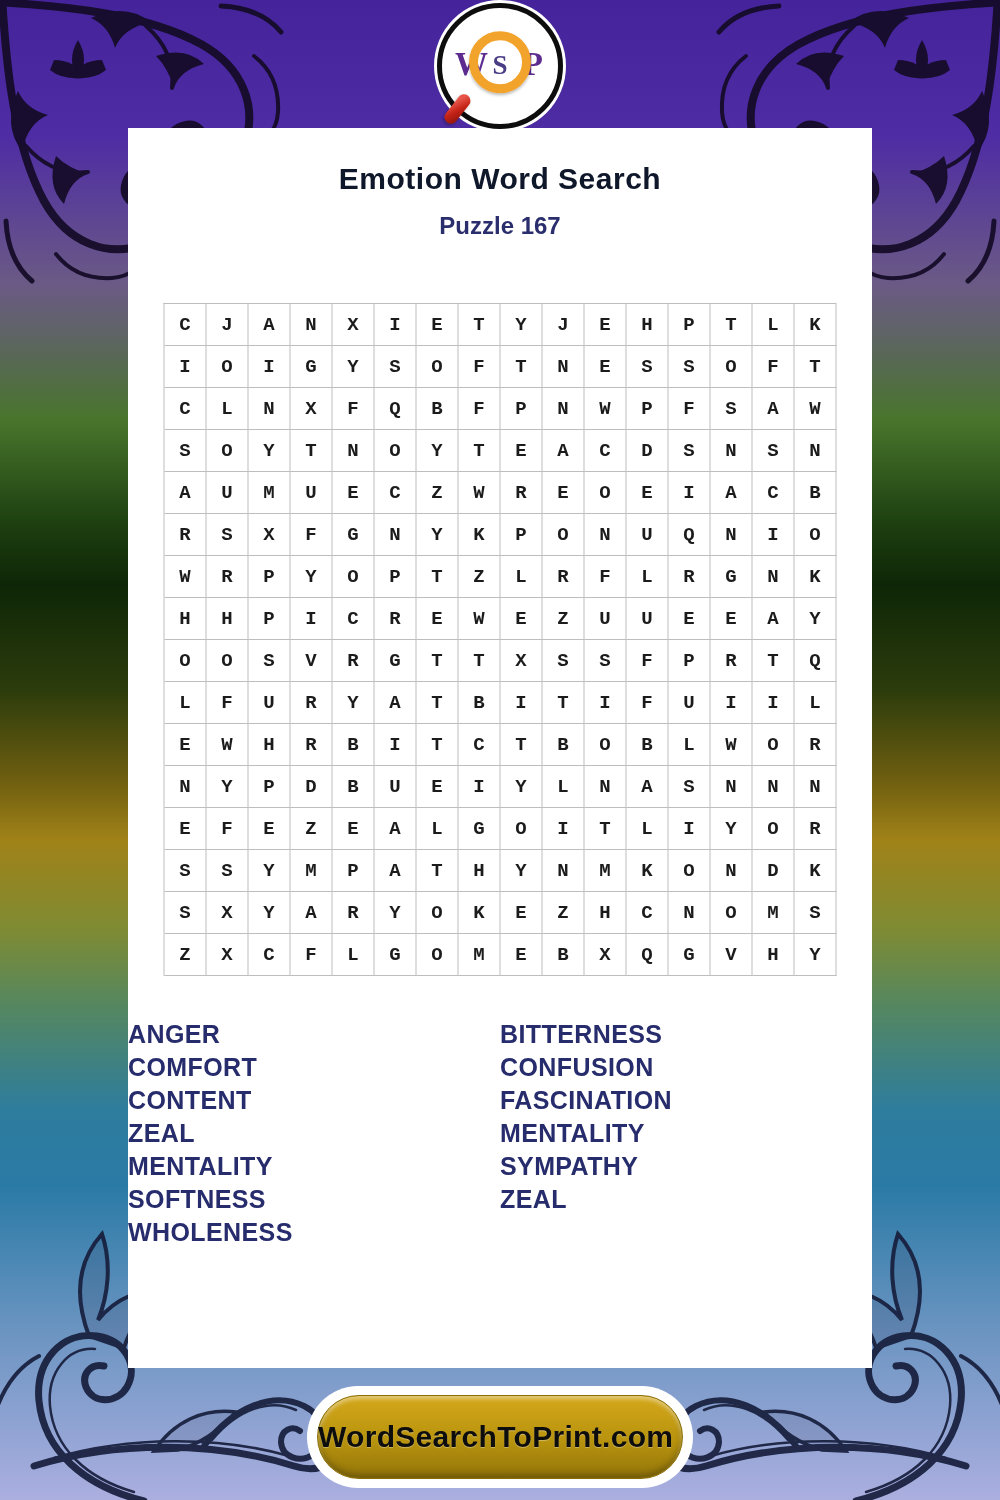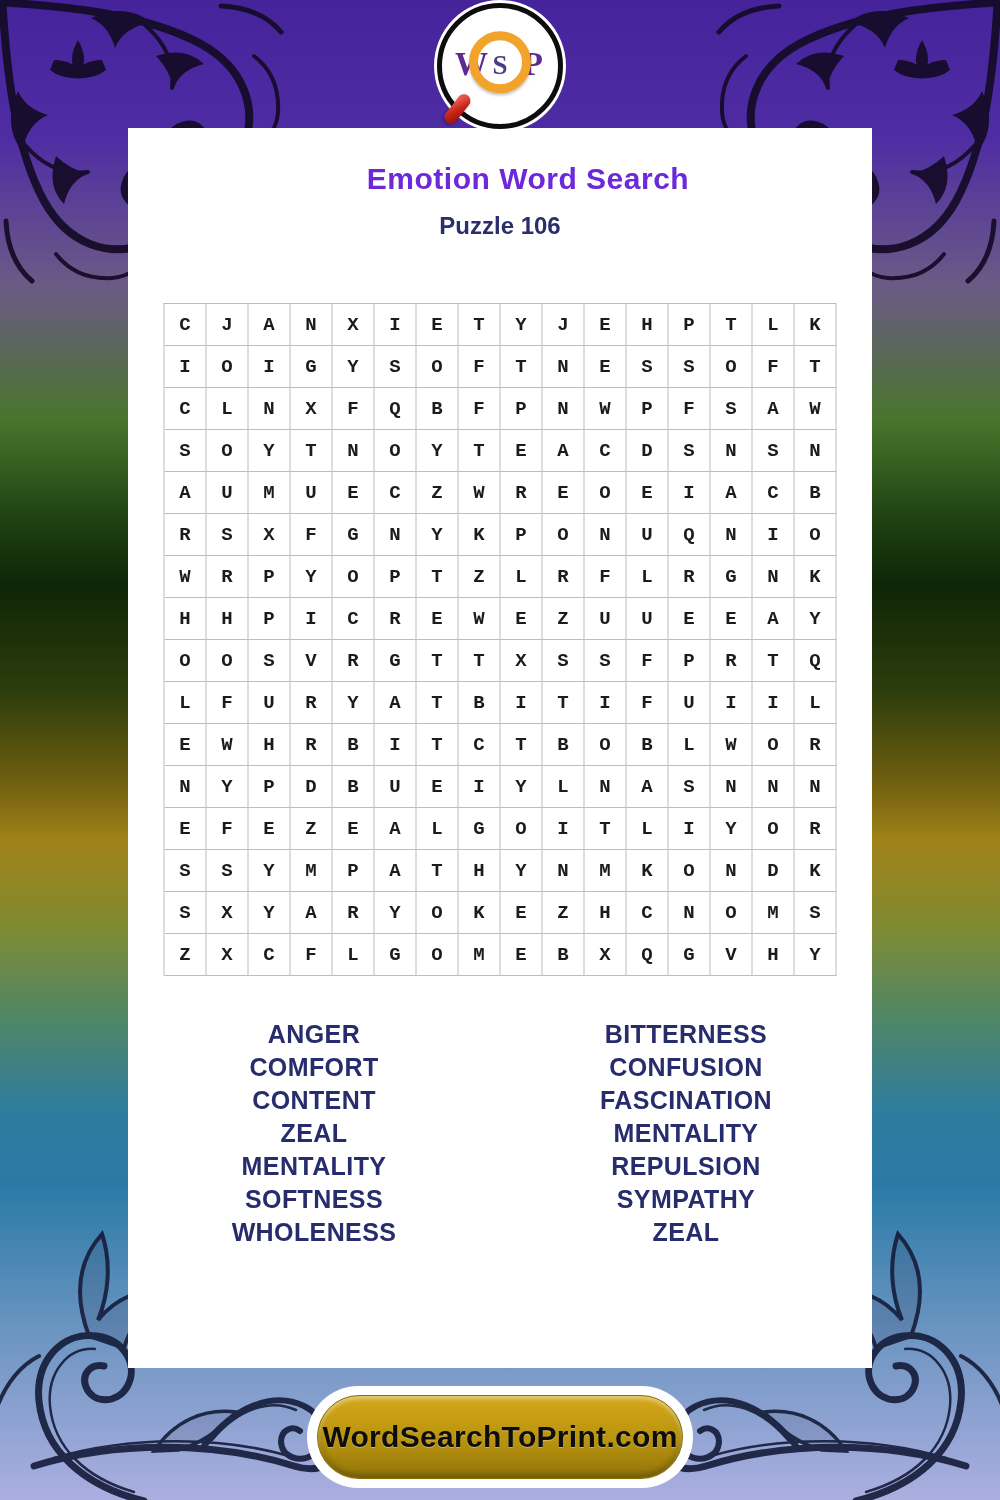--- a/index.html
+++ b/index.html
@@ -43,56 +43,56 @@
     box-shadow:0 2px 3px rgba(0,0,0,.25), inset 0 1px 2px rgba(255,255,255,.5);
   }
   .mag-handle{
     position:absolute;left:9px;bottom:-2px;width:13px;height:34px;border-radius:7px;
     background:linear-gradient(115deg,#e8564a 20%,#c62317 55%,#8f140c 95%);
     transform:rotate(38deg);box-shadow:0 2px 3px rgba(0,0,0,.3);
   }
 
   .title{
     position:absolute;top:34px;left:0;width:100%;text-align:center;
-    font-size:30px;font-weight:bold;color:#6d28d9;letter-spacing:.5px;margin-left:28px;
+    font-size:30px;font-weight:bold;color:#0f172a;letter-spacing:.5px;
   }
   .subtitle{
     position:absolute;top:84px;left:0;width:100%;text-align:center;
     font-size:24px;font-weight:bold;color:#2a2e6c;
   }
 
   .grid{
     position:absolute;top:175px;left:50%;transform:translateX(-50%);
     display:grid;grid-template-columns:repeat(16,42px);grid-auto-rows:42px;
     border-top:1px solid #bdbdbd;border-left:1px solid #bdbdbd;background:#fff;
   }
   .cell{
     border-right:1px solid #bdbdbd;border-bottom:1px solid #bdbdbd;
     display:flex;align-items:center;justify-content:center;
     font-family:"Liberation Mono",monospace;font-weight:bold;font-size:19px;color:#1b1b1b;
   }
 
   .words{
     position:absolute;top:890px;left:0;width:100%;display:flex;
   }
-  .word-col{width:50%;text-align:center;}
+  .word-col{width:50%;text-align:left;}
   .word{
     font-size:25px;font-weight:bold;color:#272c6d;line-height:33px;letter-spacing:.4px;
   }
 
   .banner{
     position:absolute;left:500px;top:1386px;transform:translateX(-50%);
     width:386px;height:102px;border-radius:51px;background:#ffffff;z-index:6;
     display:flex;align-items:center;justify-content:center;
   }
   .banner-inner{
     width:364px;height:82px;border-radius:42px;
     background:linear-gradient(180deg,#d4a71a 0%,#b8930e 55%,#93750a 100%);
     border:1px solid #8a6f06;
-    display:flex;align-items:center;justify-content:center;
+    display:flex;align-items:center;
     box-shadow:inset 0 3px 4px rgba(255,255,255,.45), inset 0 -4px 6px rgba(0,0,0,.25);
   }
   .banner-text{
     font-size:30px;font-weight:bold;color:#0d0d0d;letter-spacing:.3px;
     text-shadow:0 1px 1px rgba(255,255,255,.35);
   }
 </style>
 </head>
 <body>
 
@@ -172,21 +172,21 @@
   <div class="logo">
     <span class="logo-letter logo-w">W</span>
     <span class="logo-letter logo-s">S</span>
     <span class="logo-letter logo-p">P</span>
     <div class="mag-ring"></div>
     <div class="mag-handle"></div>
   </div>
 
   <div class="card">
     <div class="title">Emotion Word Search</div>
-    <div class="subtitle">Puzzle 106</div>
+    <div class="subtitle">Puzzle 167</div>
 
     <div class="grid">
         <div class="cell">C</div>
         <div class="cell">J</div>
         <div class="cell">A</div>
         <div class="cell">N</div>
         <div class="cell">X</div>
         <div class="cell">I</div>
         <div class="cell">E</div>
         <div class="cell">T</div>
@@ -448,21 +448,20 @@
           <div class="word">ZEAL</div>
           <div class="word">MENTALITY</div>
           <div class="word">SOFTNESS</div>
           <div class="word">WHOLENESS</div>
         </div>
       <div class="word-col">
           <div class="word">BITTERNESS</div>
           <div class="word">CONFUSION</div>
           <div class="word">FASCINATION</div>
           <div class="word">MENTALITY</div>
-          <div class="word">REPULSION</div>
           <div class="word">SYMPATHY</div>
           <div class="word">ZEAL</div>
         </div>
     </div>
   </div>
 
   <div class="banner">
     <div class="banner-inner">
       <span class="banner-text">WordSearchToPrint.com</span>
     </div>

